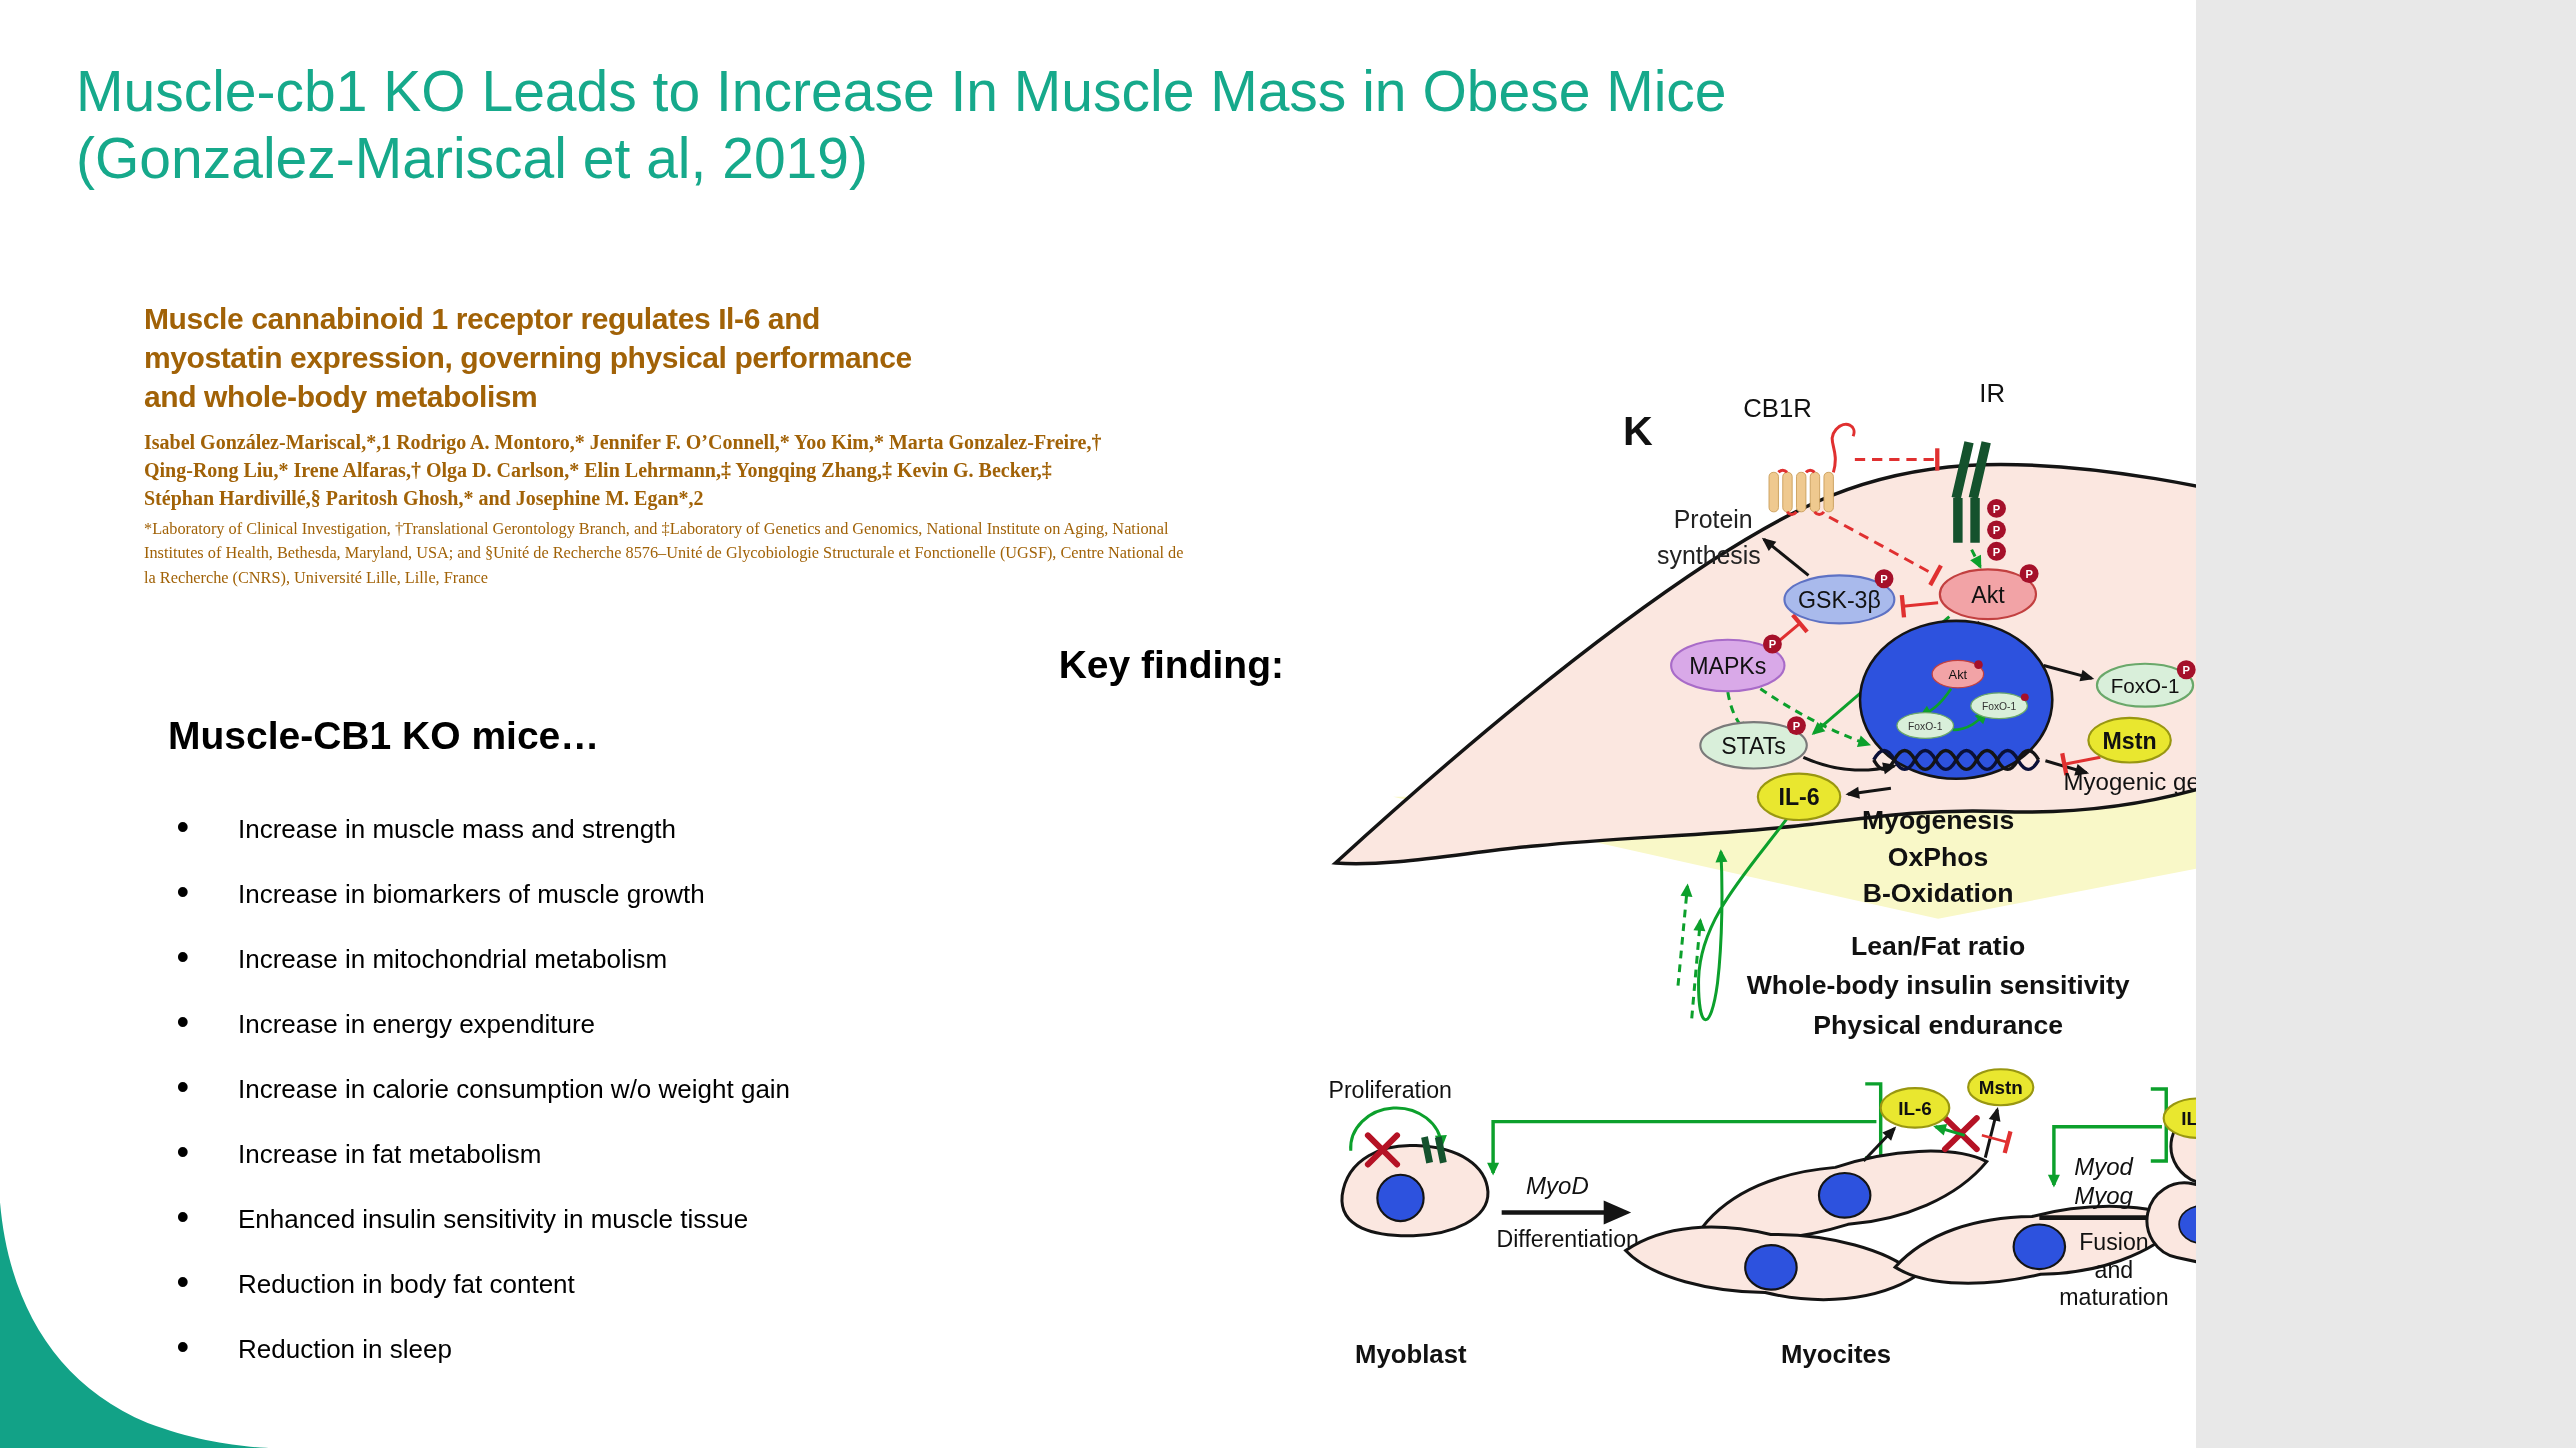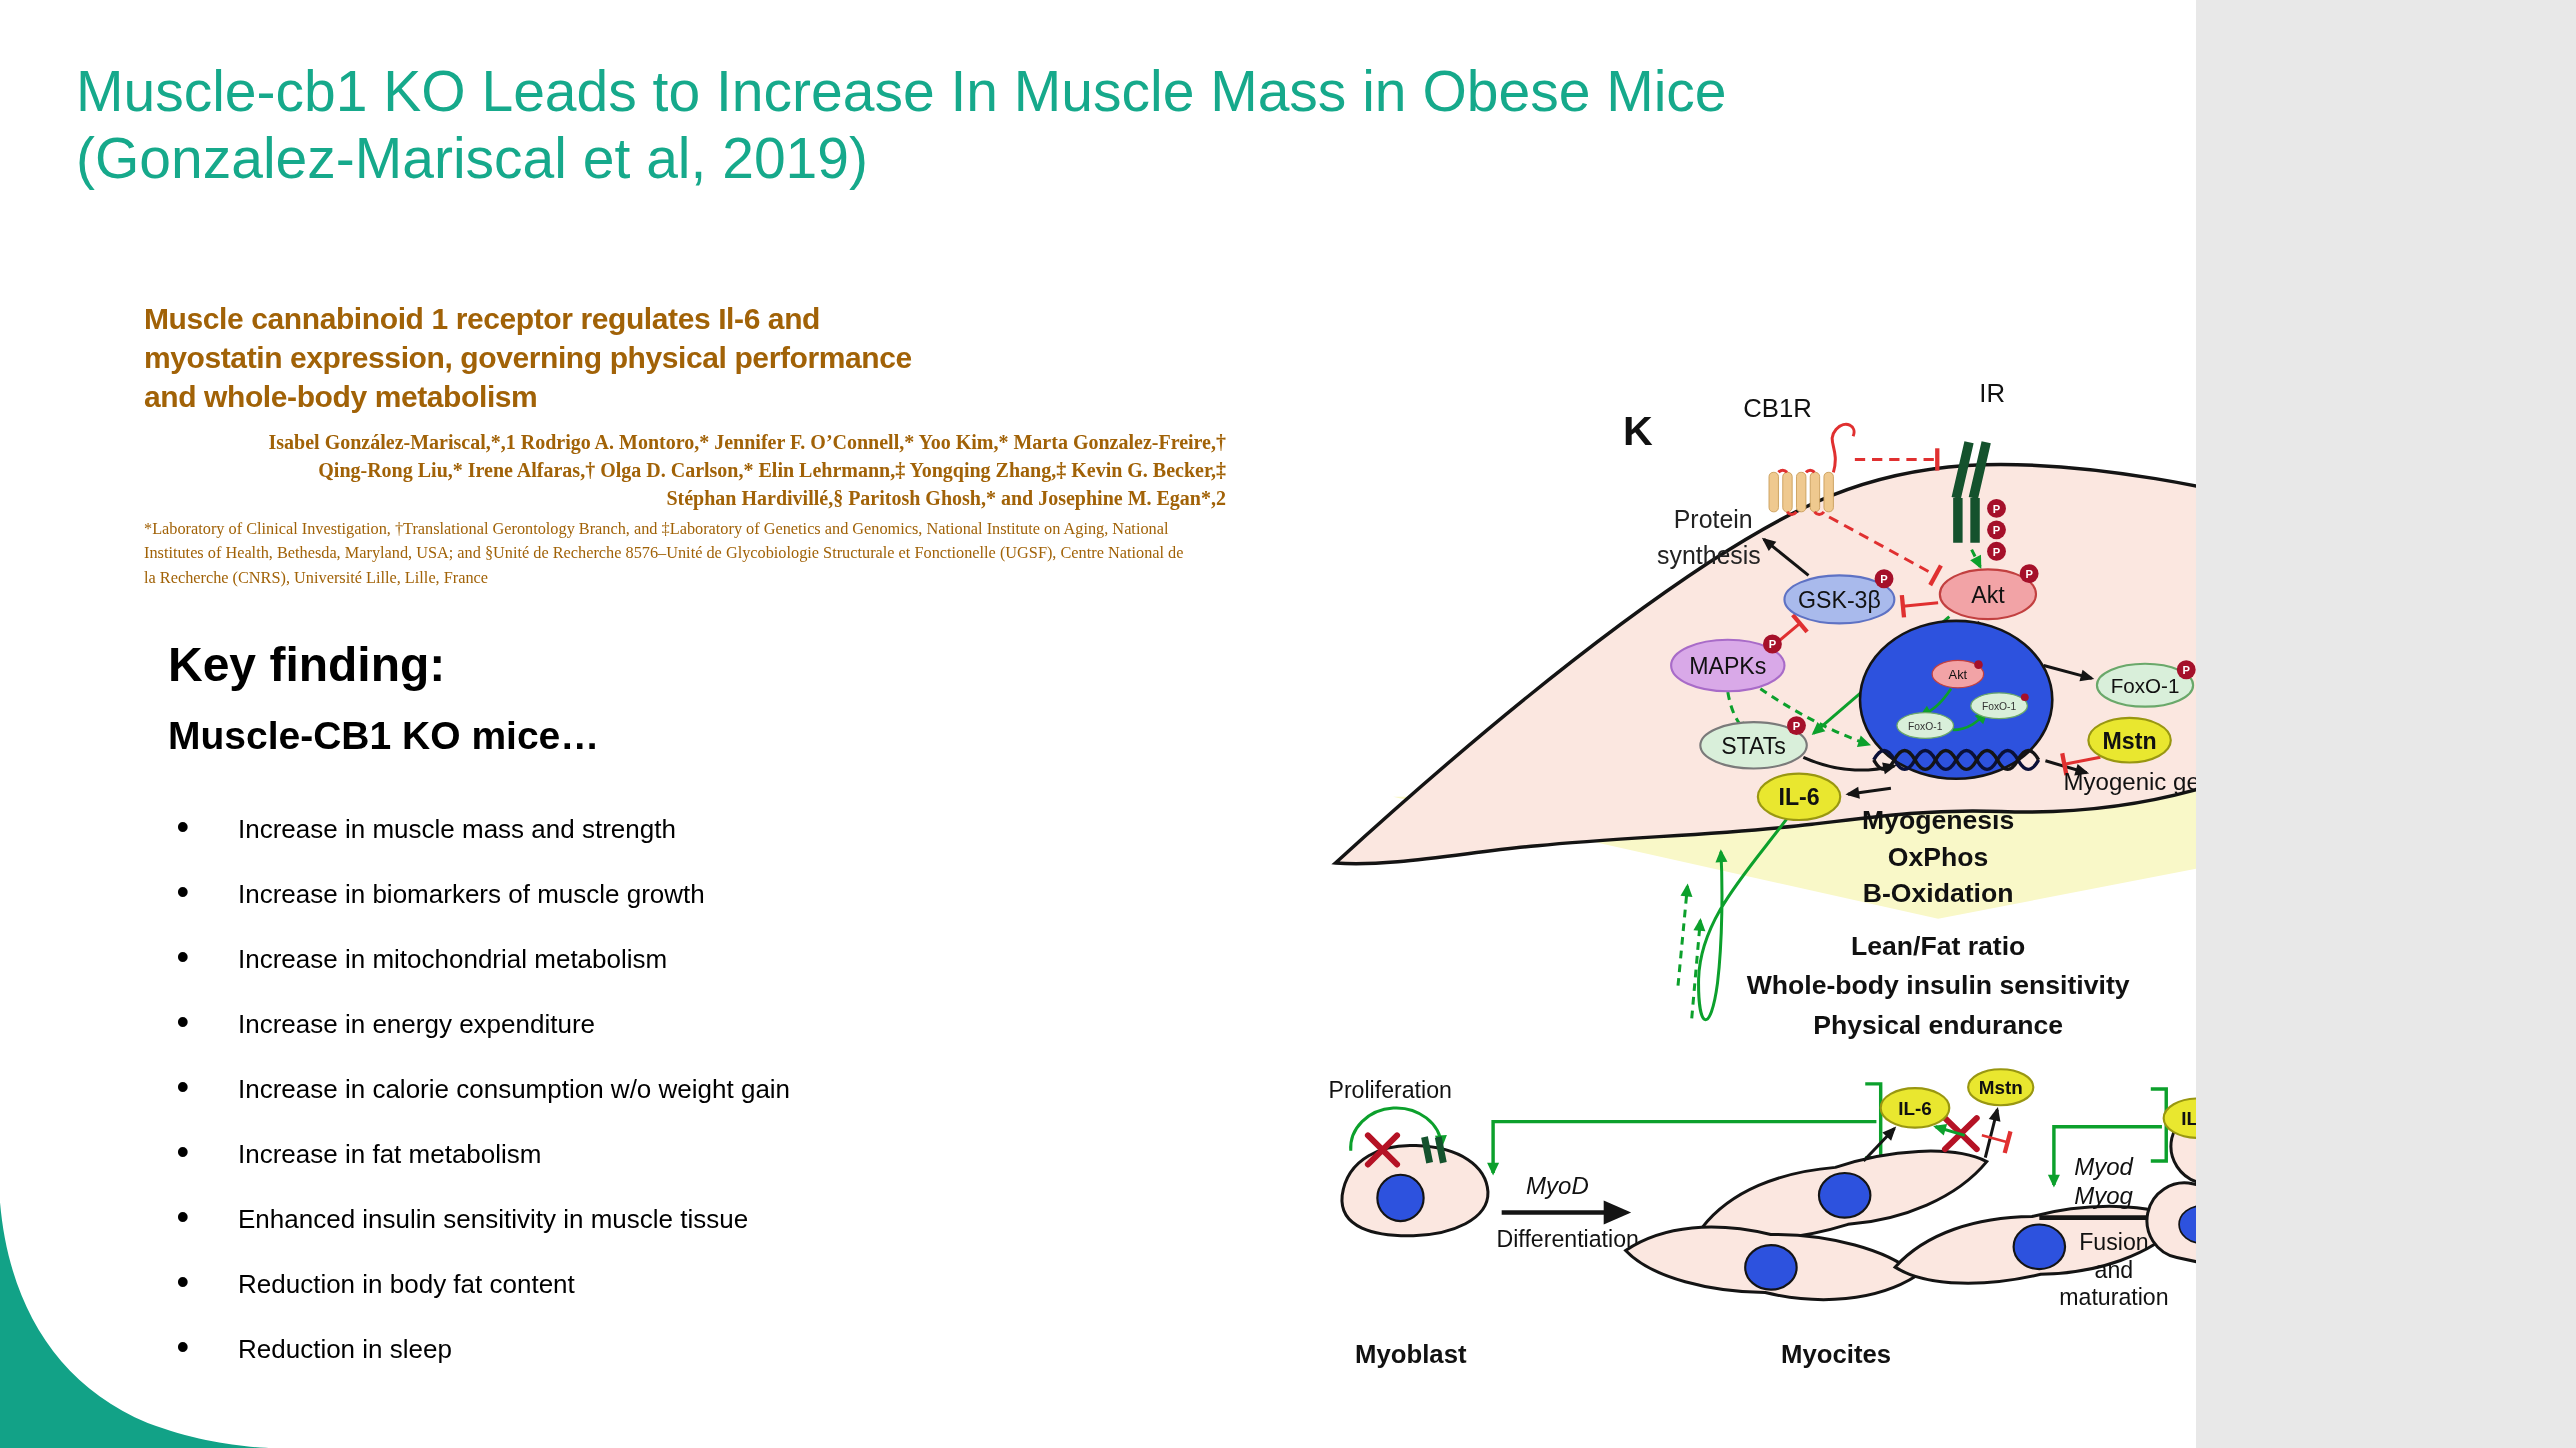--- a/index.html
+++ b/index.html
@@ -11,26 +11,26 @@
 
   
   .slide-title {
     left:76px; top:58px; width:2147px;
     font-size:57px; line-height:1.18; color:#16A98B; font-weight:400;
   }
 
   
   .paper { left:144px; top:299px; width:1082px; color:#a16207; }
   .paper-title { font-size:30px; font-weight:bold; line-height:1.3; letter-spacing:-0.4px; }
-  .paper-authors { margin-top:12px; font-family:"Liberation Serif", serif; font-weight:bold; font-size:20px; line-height:1.4;text-align:right; }
+  .paper-authors { margin-top:12px; font-family:"Liberation Serif", serif; font-weight:bold; font-size:20px; line-height:1.4; }
   .paper-affil { margin-top:5px; font-family:"Liberation Serif", serif; font-size:16.3px; line-height:1.5; width:1043px; }
 
   
   .findings { left:168px; top:642px; width:1116px; color:#000; }
-  .findings-heading { font-size:48px; font-weight:bold; line-height:45px; margin:0 0 26px 0; }
+  .findings-heading { font-size:39px; font-weight:bold; line-height:45px; margin:0 0 26px 0;text-align:right; }
   .findings-sub { font-size:39px; font-weight:bold; line-height:45px; margin:0 0 36px 0; }
   .findings ul { list-style:none; margin:0; padding:15.5px 0 0 0; }
   .findings li {
     position:relative; padding-left:70px; font-size:26px; line-height:38px; margin-bottom:27px;
   }
   .findings li::before {
     content:"\2022"; position:absolute; left:8.6px; top:-1.7px; font-size:36px;
   }
 
   

